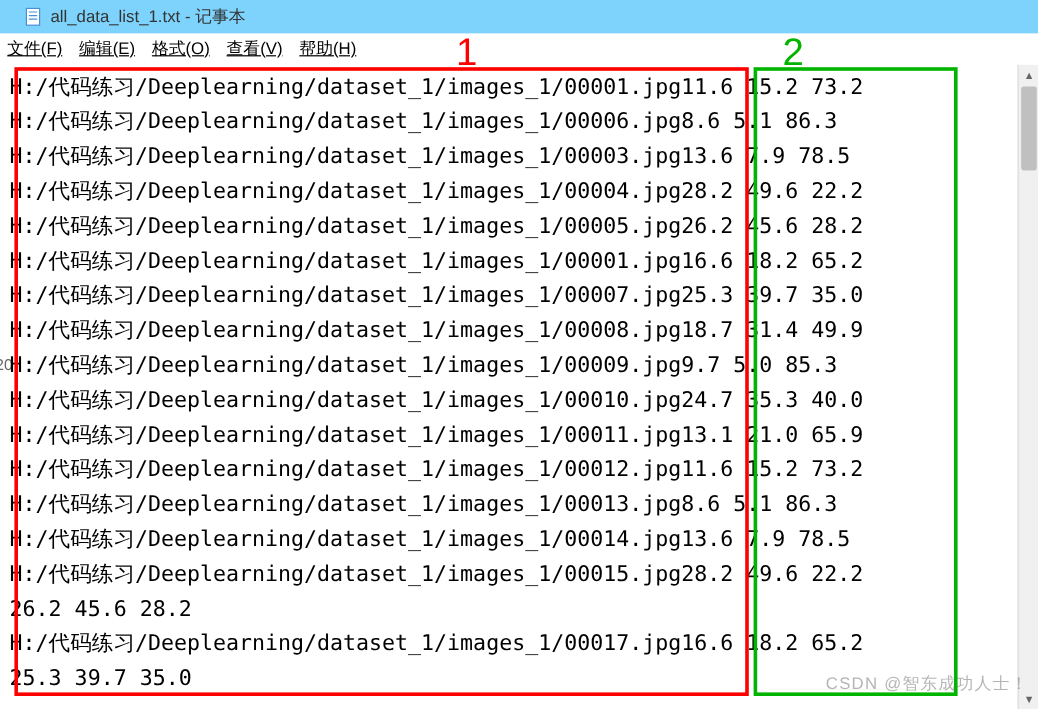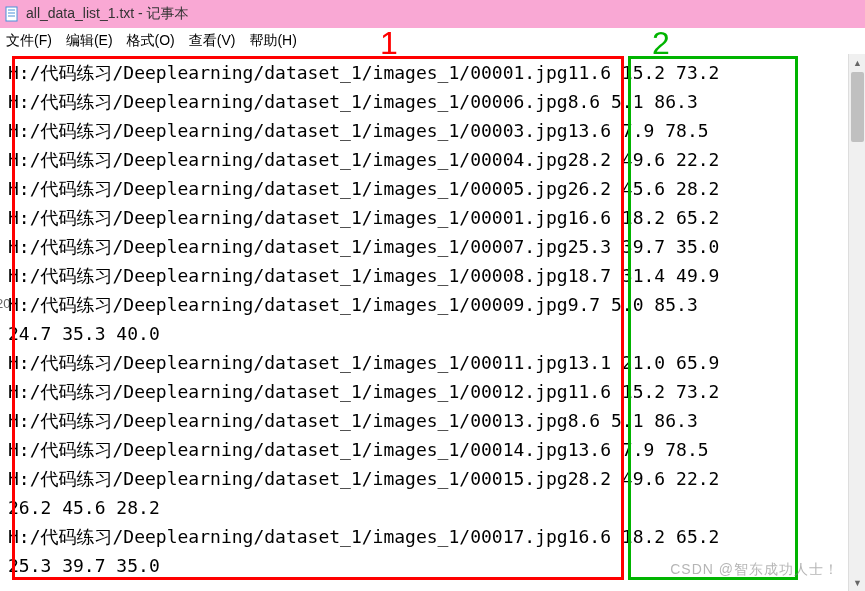--- a/index.html
+++ b/index.html
@@ -12,22 +12,22 @@
       background: #ffffff;
       width: 865px;
       height: 591px;
       overflow: hidden;
       position: relative;
     }
     .title-bar {
       height: 28px;
       display: flex;
       align-items: center;
-      padding: 0 4px;
-      background: #f9a8d4;
+      padding: 0 20px;
+      background: #7dd3fc;
       font-size: 14px;
     }
     .title-bar .icon {
       width: 16px;
       height: 16px;
       margin-right: 6px;
       display: inline-flex;
       align-items: center;
       justify-content: center;
     }
@@ -39,20 +39,21 @@
       display: flex;
       align-items: center;
       padding: 0 6px;
       gap: 14px;
       font-size: 14px;
       color: #000;
       background: #ffffff;
     }
     .menu-item {
       cursor: default;
+      text-decoration: underline;
     }
     .content-area {
       position: relative;
       padding: 4px 8px;
       font-size: 18px;
       line-height: 29px;
       font-family: "Consolas", "Microsoft YaHei", monospace;
       white-space: nowrap;
       color: #000;
     }
@@ -95,21 +96,21 @@
     .label-2 {
       position: absolute;
       left: 652px;
       top: 25px;
       font-size: 32px;
       color: #00b400;
       font-weight: normal;
     }
     .watermark {
       position: absolute;
-      right: 26px;
+      right: 8px;
       bottom: 12px;
       font-size: 14px;
       color: rgba(120,120,120,0.55);
       letter-spacing: 1px;
     }
     .scrollbar {
       position: absolute;
       right: 0;
       top: 54px;
       width: 17px;
@@ -204,20 +205,21 @@
       <span>H:/代码练习/Deeplearning/dataset_1/images_1/00008.jpg</span>
       <span> </span>
       <span>18.7 31.4 49.9</span>
     </div>
     <div class="text-line">
       <span>H:/代码练习/Deeplearning/dataset_1/images_1/00009.jpg</span>
       <span> </span>
       <span>9.7 5.0 85.3</span>
     </div>
     <div class="text-line">
+      <span>H:/代码练习/Deeplearning/dataset_1/images_1/00010.jpg</span>
       <span> </span>
       <span>24.7 35.3 40.0</span>
     </div>
     <div class="text-line">
       <span>H:/代码练习/Deeplearning/dataset_1/images_1/00011.jpg</span>
       <span> </span>
       <span>13.1 21.0 65.9</span>
     </div>
     <div class="text-line">
       <span>H:/代码练习/Deeplearning/dataset_1/images_1/00012.jpg</span>

